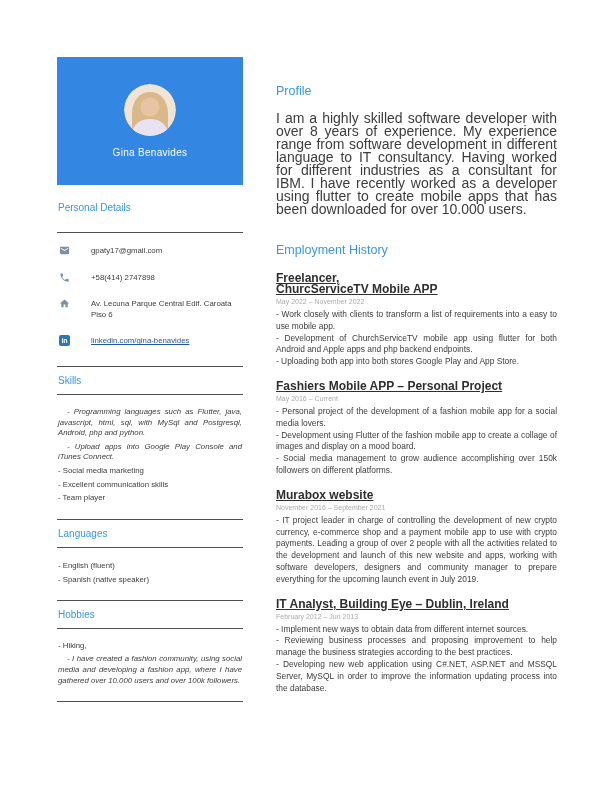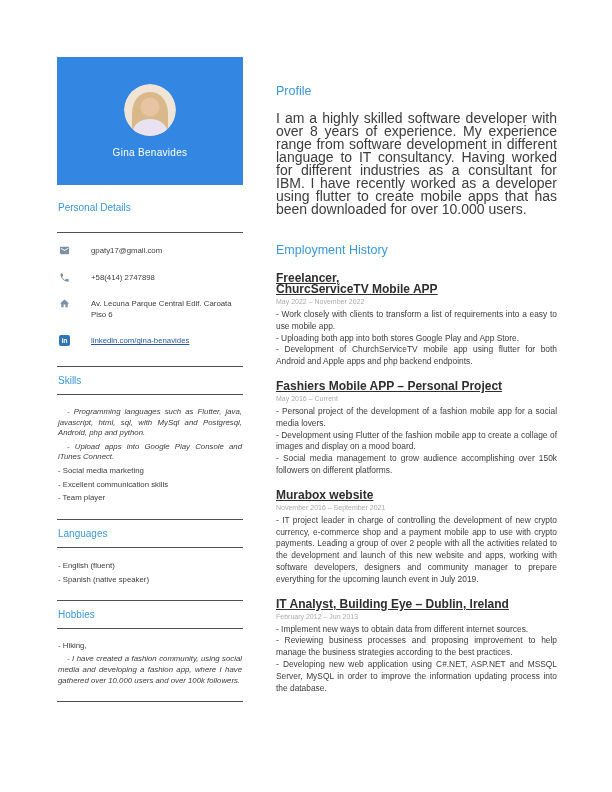--- a/index.html
+++ b/index.html
@@ -145,22 +145,22 @@
     <h2 class="main-heading">Profile</h2>
     <p class="profile-text">I am a highly skilled software developer with over 8 years of experience. My experience range from software development in different language to IT consultancy. Having worked for different industries as a consultant for IBM. I have recently worked as a developer using flutter to create mobile apps that has been downloaded for over 10.000  users.</p>
 
     <h2 class="main-heading employment-heading">Employment History</h2>
 
     <article class="job">
       <div class="job-title">Freelancer,</div>
       <div class="job-title">ChurcServiceTV Mobile APP</div>
       <div class="job-dates">May 2022 – November 2022</div>
       <p class="job-bullet">- Work closely with clients to transform a list of requirements into a easy to use mobile app.</p>
+      <p class="job-bullet">- Development of ChurchServiceTV mobile app using flutter for both Android and Apple apps and php backend endpoints.</p>
       <p class="job-bullet">- Uploading both app into both stores Google Play and App Store.</p>
-      <p class="job-bullet">- Development of ChurchServiceTV mobile app using flutter for both Android and Apple apps and php backend endpoints.</p>
     </article>
 
     <article class="job">
       <div class="job-title">Fashiers Mobile APP – Personal Project</div>
       <div class="job-dates">May 2016 – Current</div>
       <p class="job-bullet">- Personal project of the development of a fashion mobile app for a social media lovers.</p>
       <p class="job-bullet">- Development using Flutter of the fashion mobile app to create a collage of images and display on a mood board.</p>
       <p class="job-bullet">- Social media management to grow audience accomplishing over 150k followers on different platforms.</p>
     </article>
 

